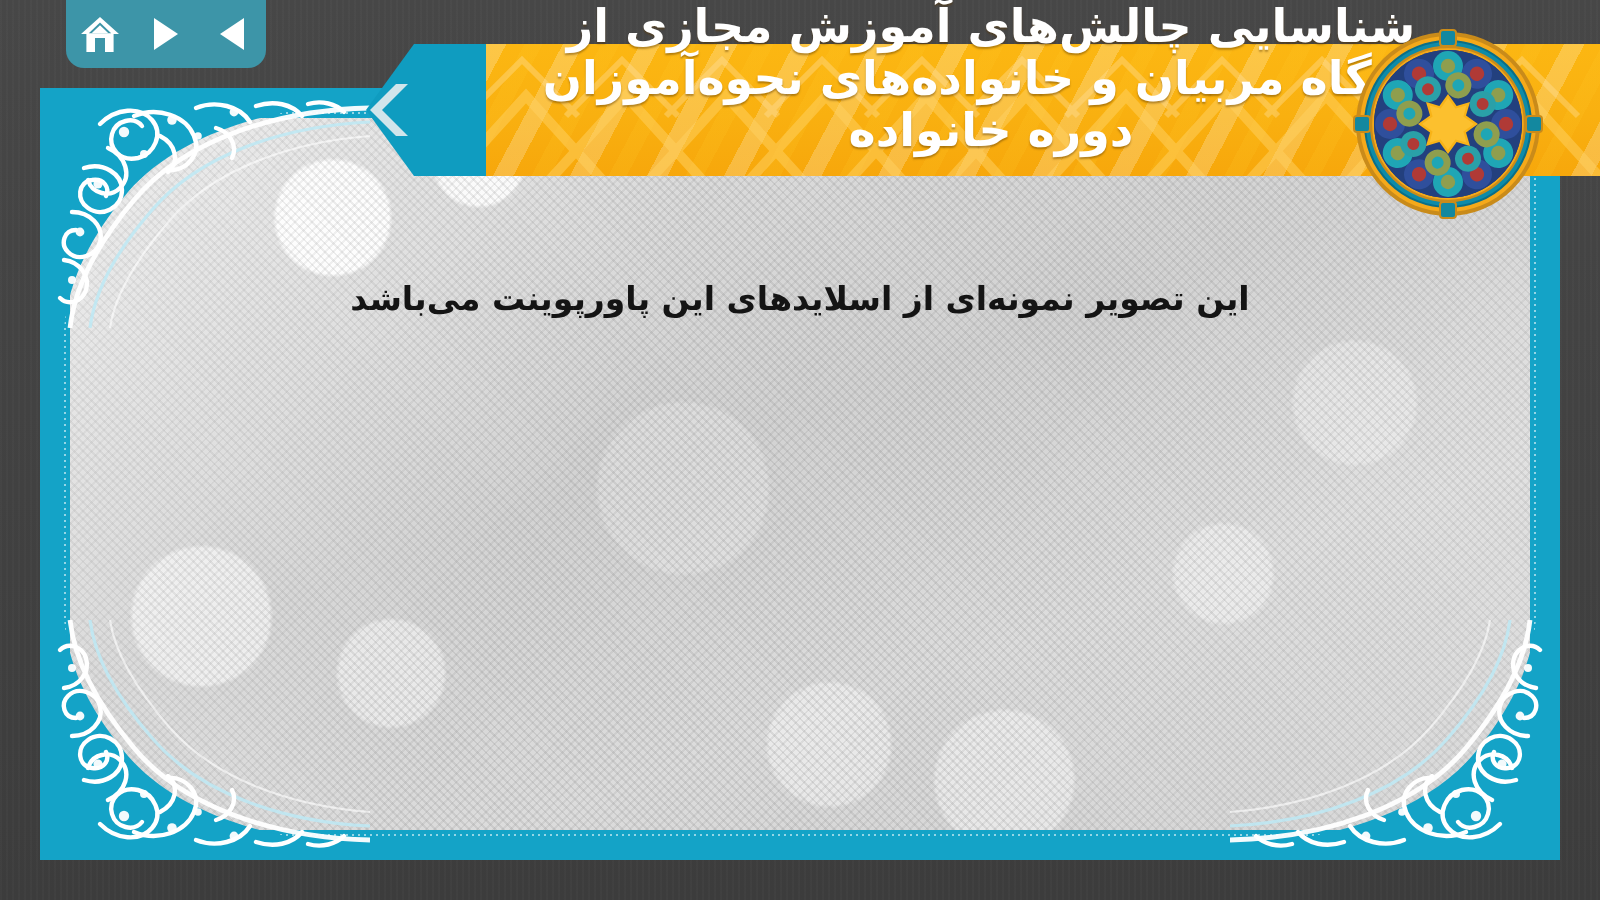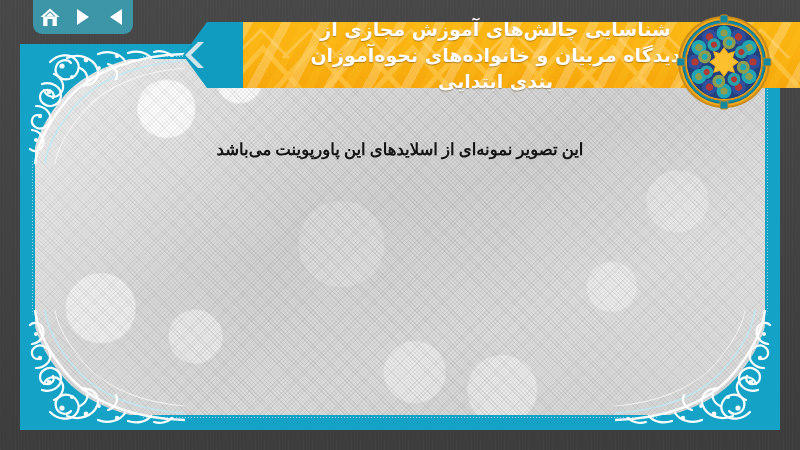--- a/index.html
+++ b/index.html
@@ -142,26 +142,26 @@
     top: 22px;
     width: 62px;
     height: 66px;
   }
   .banner-arrow svg { display: block; width: 100%; height: 100%; }
 
   
   .title-block {
     position: absolute;
     left: 243px;
-    top: 16px;
+    top: 1px;
     width: 505px;
     text-align: center;
     direction: rtl;
     color: #ffffff;
-    font-size: 19px;
+    font-size: 23px;
     line-height: 26px;
     font-weight: bold;
     letter-spacing: 0px;
     text-shadow: 0 1px 1px rgba(90,55,0,0.45);
     z-index: 6;
     pointer-events: none;
   }
   .title-line { white-space: nowrap; }
 
   
@@ -181,21 +181,20 @@
     left: 50px;
     top: 130px;
     width: 700px;
     direction: rtl;
     text-align: center;
     color: #141414;
     font-size: 16.5px;
     line-height: 40px;
     font-weight: bold;
     z-index: 5;
-    font-family: Liberation Serif, serif;
   }
   .body-line { white-space: nowrap; }
 
   
   .nav {
     position: absolute;
     left: 33px;
     top: 0px;
     width: 100px;
     height: 34px;
@@ -367,21 +366,21 @@
           <path d="M440,36 L468,8 L496,36"></path>
           <path d="M490,36 L518,8 L546,36"></path>
         </g>
       </svg>
     </div>
   </div>
 
   <div class="title-block">
     <div class="title-line">شناسایی چالش‌های آموزش مجازی از</div>
     <div class="title-line">دیدگاه مربیان و خانواده‌های نحوه‌آموزان</div>
-    <div class="title-line">بندی ابتدایی</div>
+    <div class="title-line">دوره خانواده</div>
   </div>
 
   <div class="mandala">
     <svg viewBox="0 0 96 96" xmlns="http://www.w3.org/2000/svg">
       <defs>
         <clipPath id="mclip">
             <circle cx="48" cy="48" r="38"></circle>
           </clipPath>
       </defs>
       <circle cx="48" cy="48" r="46" fill="#c98b1a"></circle>

